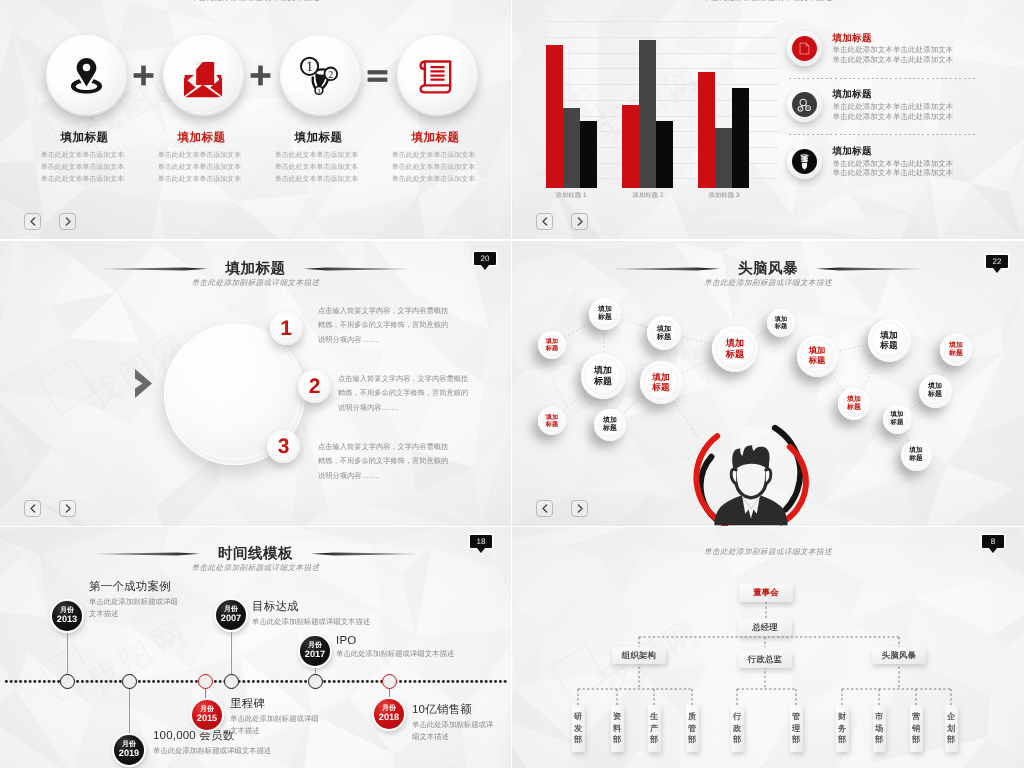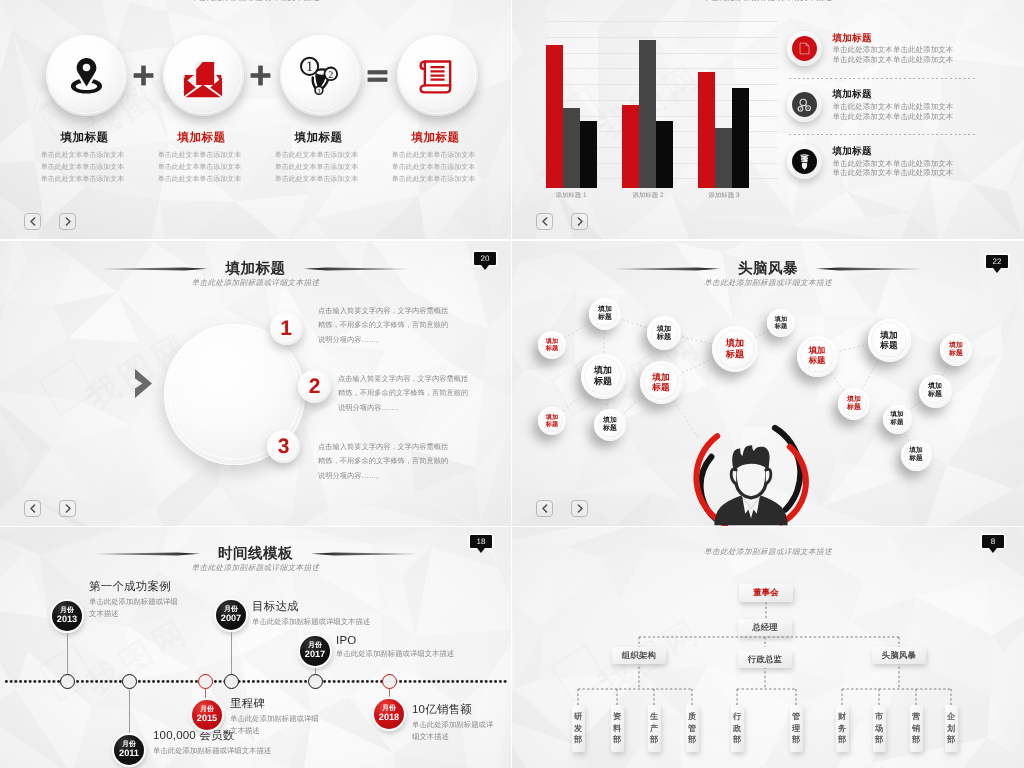--- a/index.html
+++ b/index.html
@@ -1239,21 +1239,21 @@
         <span class="y">2013</span>
       </div>
 <div class="tltxt" style="left:89px;top:53px;width:92px">
         <div class="h">第一个成功案例</div>
         <div class="d">单击此处添加副标题或详细文本描述</div>
       </div>
 <div class="tlnode" style="left:121.5px;top:146.5px"></div>
 <div class="tlstem" style="left:129px;top:161.5px;height:46.5px"></div>
 <div class="tlbadge" style="left:114px;top:208px">
         <span class="m">月份</span>
-        <span class="y">2011</span>
+        <span class="y">2019</span>
       </div>
 <div class="tltxt" style="left:153px;top:202px;width:200px">
         <div class="h">100,000 会员数</div>
         <div class="d">单击此处添加副标题或详细文本描述</div>
       </div>
 <div class="tlnode red" style="left:197.5px;top:146.5px"></div>
 <div class="tlstem red" style="left:205px;top:161.5px;height:11.5px"></div>
 <div class="tlbadge red" style="left:192px;top:173px">
         <span class="m">月份</span>
         <span class="y">2015</span>

